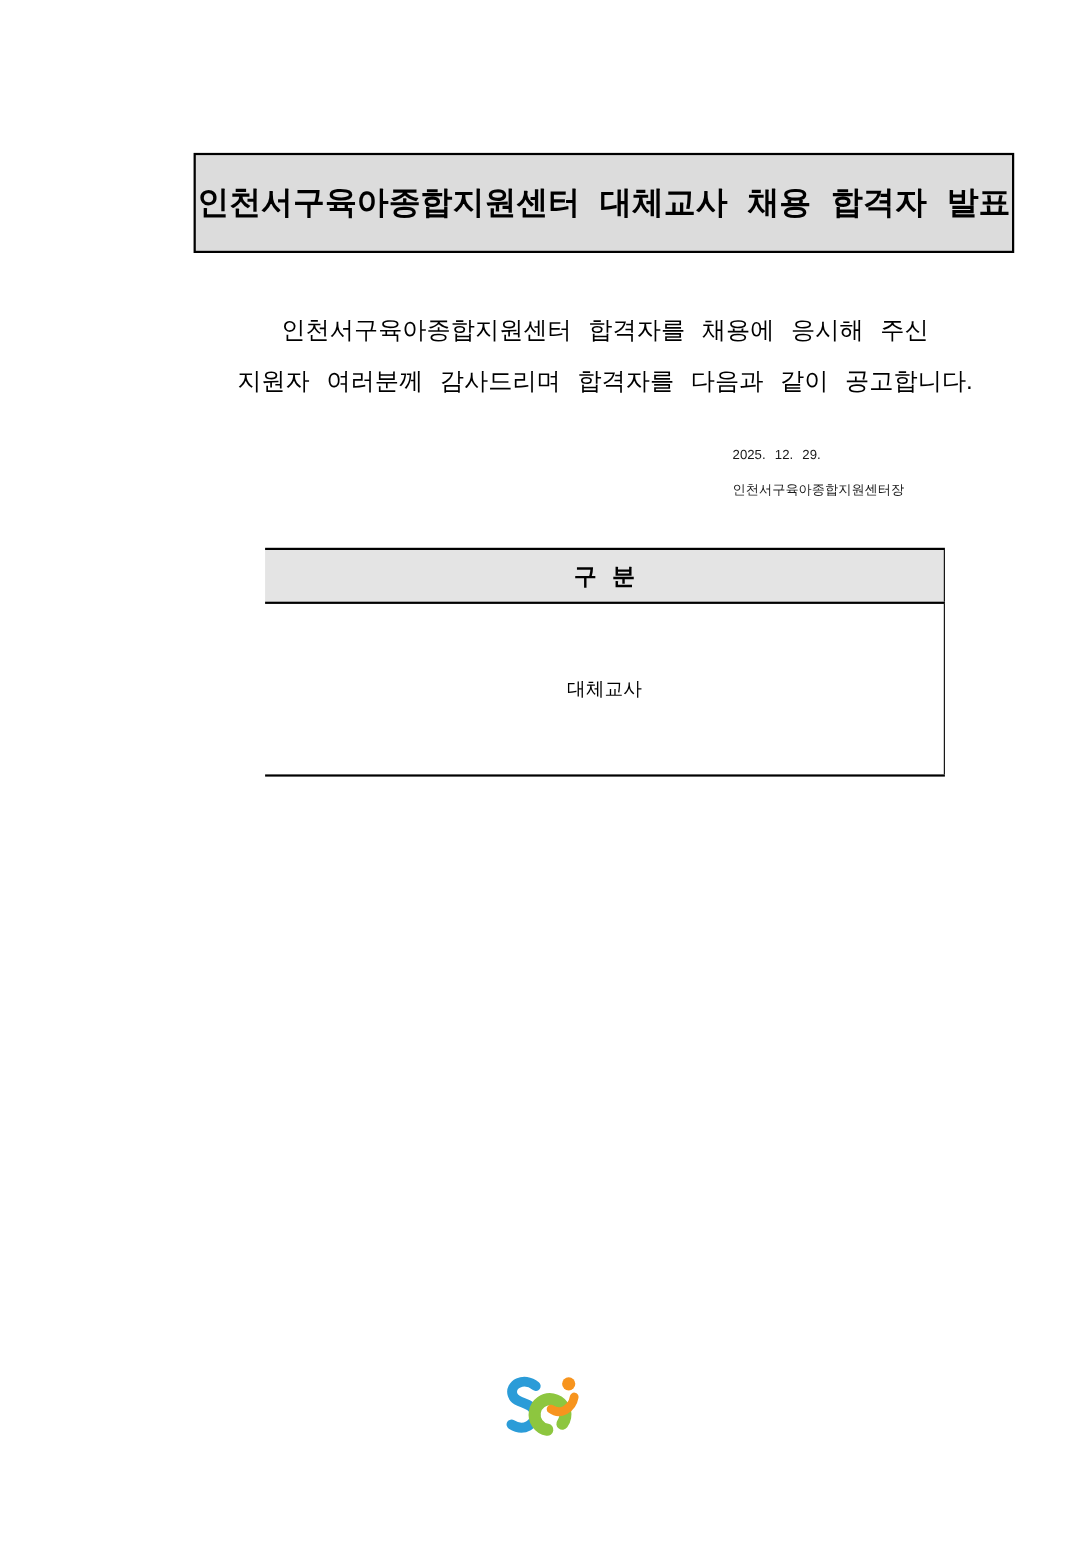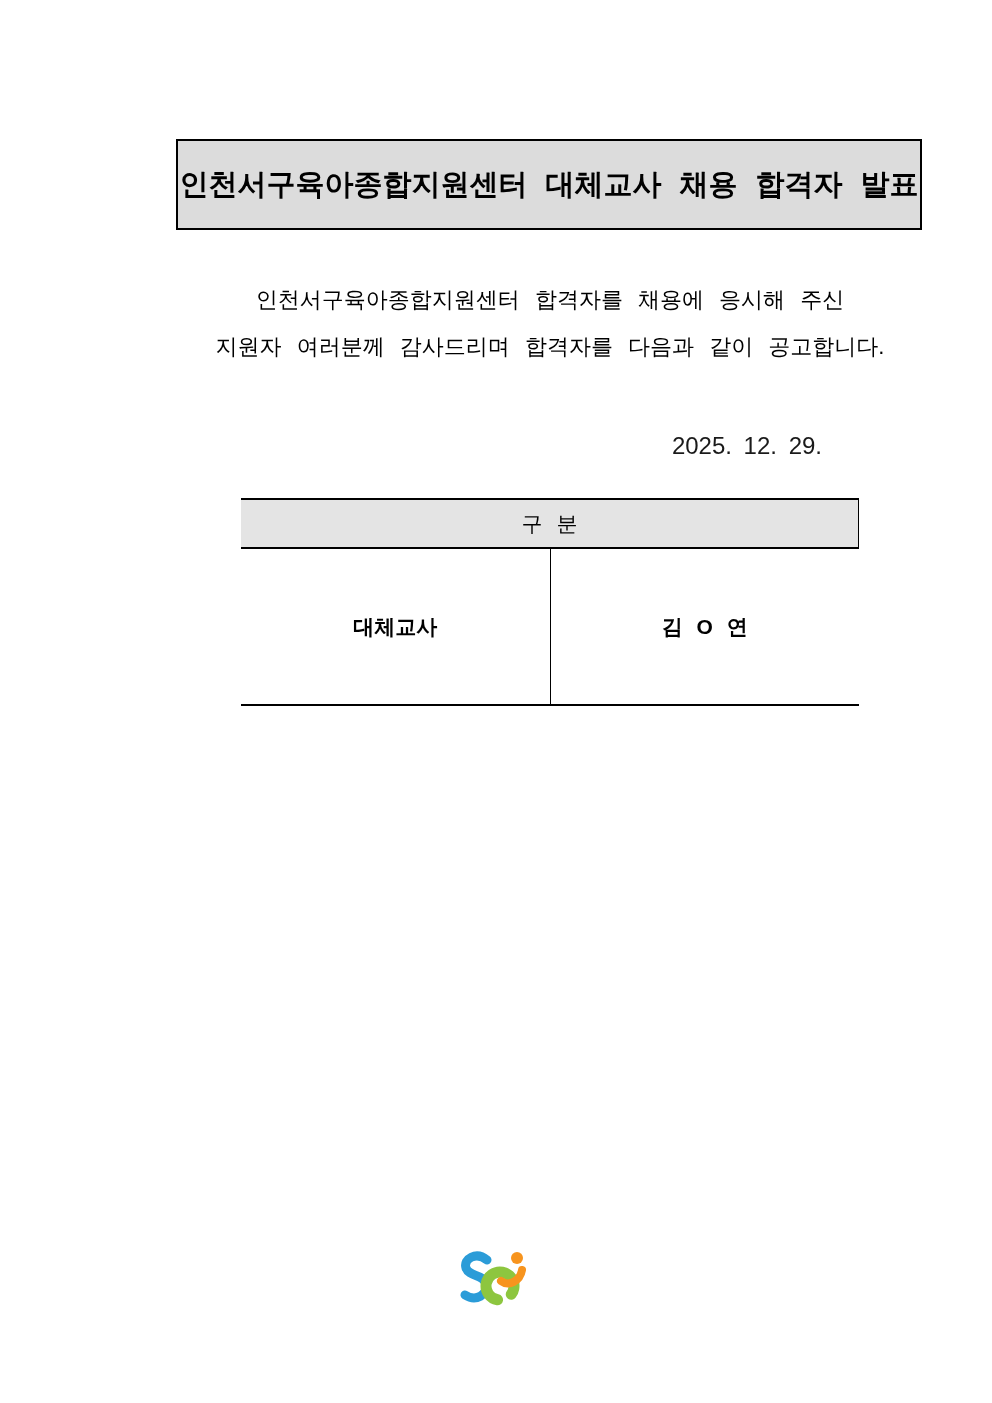--- a/index.html
+++ b/index.html
@@ -37,46 +37,46 @@
     width: 992px;
     text-align: center;
     font-size: 22px;
     line-height: 47px;
     word-spacing: 9px;
     color: #000000;
   }
   .date-block {
     position: absolute;
     right: 116px;
-    top: 414px;
-    font-size: 24px;
+    top: 381px;
+    font-size: 12px;
     line-height: 32px;
     word-spacing: 5px;
     color: #1a1a1a;
   }
   .result-table {
     position: absolute;
     left: 187px;
     top: 482px;
     width: 618px;
   }
   .tr { display: flex; width: 100%; }
   .th-row {
     height: 51px;
     background: #e4e4e4;
     border-top: 2px solid #000000;
     border-bottom: 2px solid #000000;
-    font-weight: 400;
+    font-weight: 700;
     font-size: 21px;
   }
   .data-row {
     height: 157px;
     border-bottom: 2px solid #000000;
-    font-size: 21px;
-    font-weight: 700;
+    font-size: 17px;
+    font-weight: 400;
   }
   .td {
     flex: 1;
     display: flex;
     align-items: center;
     justify-content: center;
     word-spacing: 8px;
     white-space: nowrap;
   }
   .td.divided { border-right: 1.5px solid #000000; }
@@ -107,29 +107,29 @@
     <span>인천서구육아종합지원센터 대체교사 채용 합격자 발표</span>
   </div>
 
   <div class="body-text">
     <div>인천서구육아종합지원센터 합격자를 채용에 응시해 주신</div>
     <div>지원자 여러분께 감사드리며 합격자를 다음과 같이 공고합니다.</div>
   </div>
 
   <div class="date-block">
     <div>2025. 12. 29.</div>
+    <div>인천서구육아종합지원센터장</div>
   </div>
 
   <div class="result-table">
     <div class="tr th-row">
       <div class="td divided">구 분</div>
     </div>
     <div class="tr data-row">
       <div class="td divided">대체교사</div>
-      <div class="td">김 O 연</div>
     </div>
   </div>
 
   <div class="footer-logo">
     <svg class="logo-mark" viewBox="0 0 80 66" aria-hidden="true">
 
       <path d="M31 13 C20 4 7 12 10 21 C13 30 28 27 30 37 C32 48 20 55 9 48" fill="none" stroke="#2b9cd8" stroke-width="9" stroke-linecap="round"></path>
 
       <circle cx="44" cy="39" r="14" fill="none" stroke="#8dc63f" stroke-width="11" stroke-linecap="round" stroke-dasharray="72 16" transform="rotate(100 44 39)"></circle>
 

